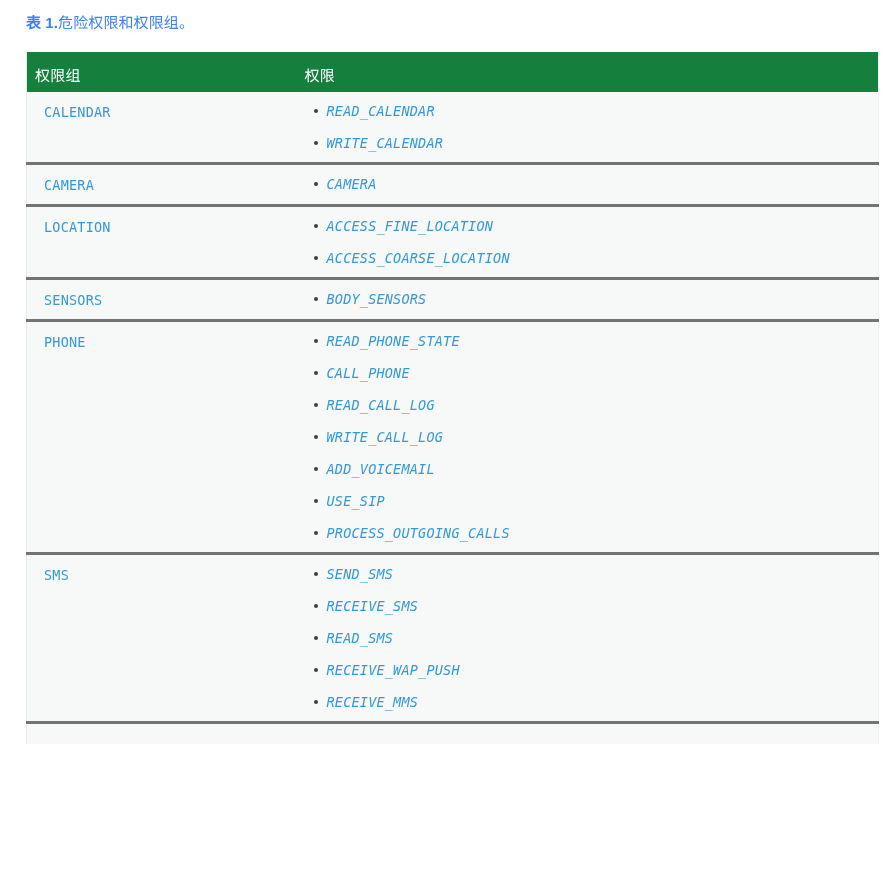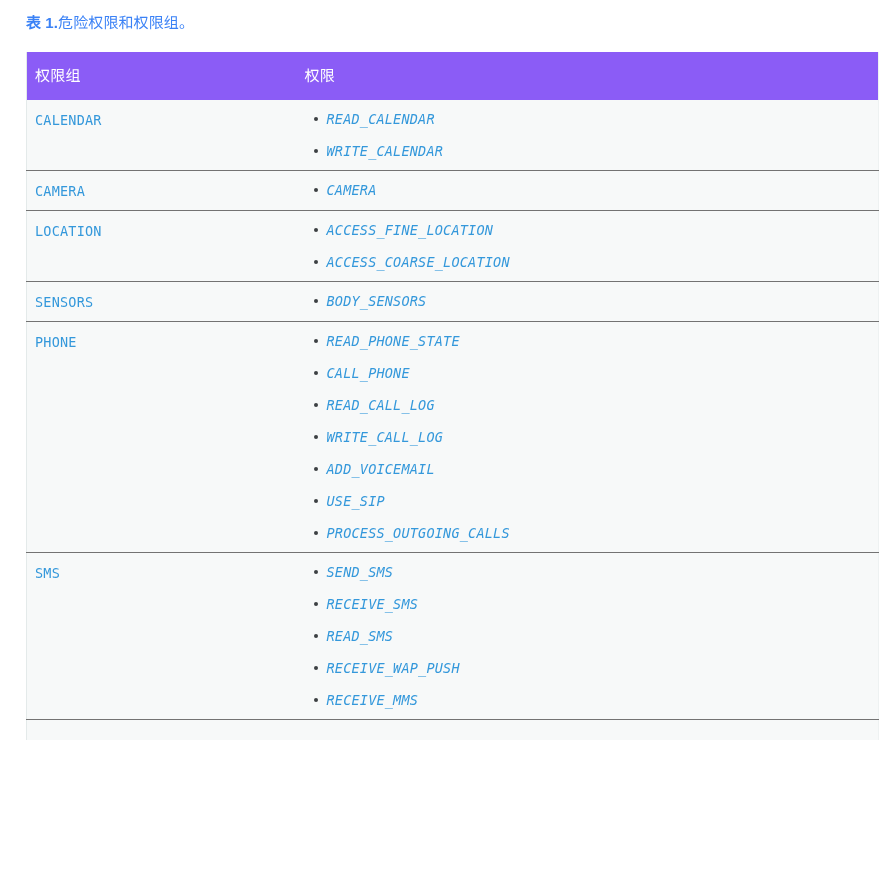--- a/index.html
+++ b/index.html
@@ -54,47 +54,47 @@
     border-collapse: collapse;
     table-layout: fixed;
     background: #f7f9f9;
     border-left: 1px solid #e4eaea;
     border-right: 1px solid #eef2f2;
   }
   table.perm-table col.c-group { width: 270px; }
   table.perm-table col.c-perm  { width: 582px; }
 
   thead th {
-    background: #8b5cf6;
+    background: #15803d;
     color: #ffffff;
     font-size: 15px;
     font-weight: 400;
     text-align: left;
-    padding: 14px 0 14px 8px;
+    padding: 14px 0 6px 8px;
     line-height: 20px;
     letter-spacing: 0.3px;
     border: none;
   }
   thead th.th-group { padding-left: 8px; }
   thead th.th-perm  { padding-left: 8px; }
 
   tbody tr {
     background: #f7f9f9;
   }
   tbody tr + tr td {
-    border-top: 1px solid #737373;
+    border-top: 3px solid #737373;
   }
   tbody td {
     vertical-align: top;
     padding: 0;
     border: none;
   }
 
   td.group-cell {
-    padding: 10px 0 10px 8px;
+    padding: 10px 0 10px 17px;
   }
   td.perm-cell {
     padding: 10px 0 10px 8px;
   }
 
   .mono {
     font-family: "DejaVu Sans Mono", "Liberation Mono", monospace;
     font-size: 13.5px;
     line-height: 18px;
     color: #3498db;

